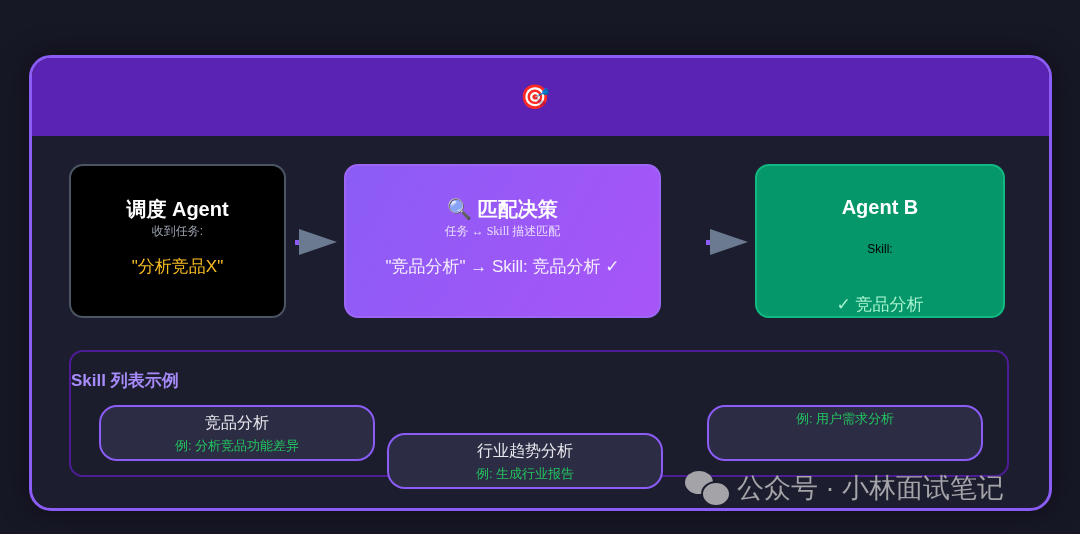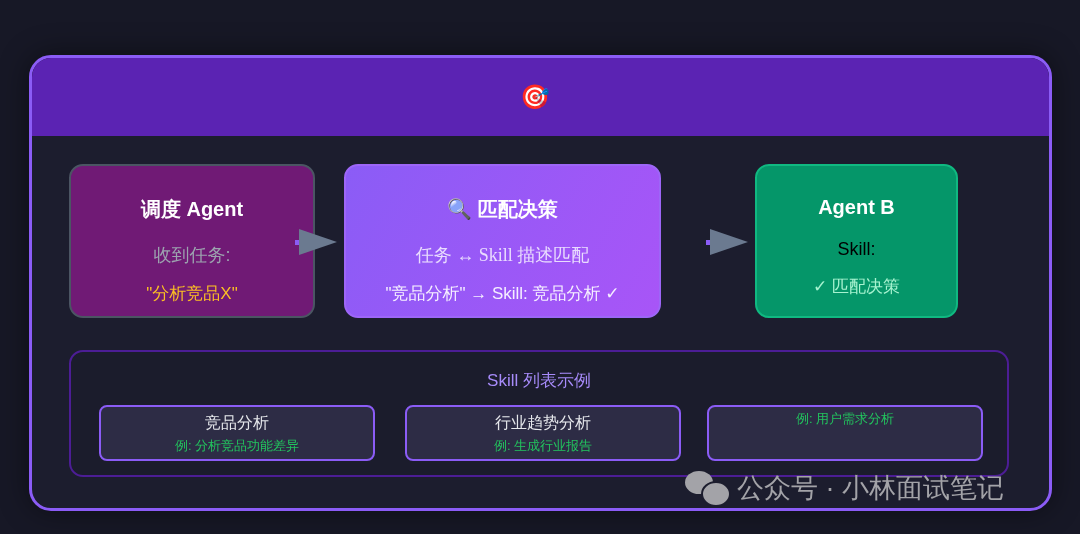--- a/index.html
+++ b/index.html
@@ -22,66 +22,66 @@
     color: #ffffff; font-size: 27px; font-weight: bold;
   }
   .frame-header .emoji { font-size: 24px; margin-right: 10px; }
 
   .node {
     position: absolute; top: 106px; height: 154px; border-radius: 14px;
     box-sizing: border-box; text-align: center;
     display: flex; flex-direction: column; align-items: center;
   }
   .node .title { font-weight: bold; font-size: 20px; color: #ffffff; margin-top: 30px; }
-  .node .line1 { font-size: 18px; margin-top: 20px; }
+  .node .line1 { font-size: 12px; }
   .node .line2 { font-size: 17px; margin-top: 15px; }
 
-  .node-dispatch { left: 37px; width: 246px; background: #701a75; border: 2px solid #4b5563; align-items: center; }
+  .node-dispatch { left: 37px; width: 217px; background: #000000; border: 2px solid #4b5563; align-items: center; }
   .node-dispatch .line1 { color: #9ca3af; }
   .node-dispatch .line2 { color: #fbbf24; }
 
   .node-match { left: 312px; width: 317px;
     background: linear-gradient(120deg, #8b5cf6 0%, #a855f7 100%);
     border: 2px solid #9d66f7; }
   .node-match .line1 { color: #e9dcfe; font-family: Liberation Serif, serif; }
   .node-match .line2 { color: #f5efff; }
 
-  .node-agentb { left: 723px; width: 203px; background: #059669; border: 2px solid #10b981; }
+  .node-agentb { left: 723px; width: 250px; background: #059669; border: 2px solid #10b981; justify-content: space-between; }
   .node-agentb .line1 { color: #000000; }
   .node-agentb .line2 { color: #a7f3d0; }
 
   .arrow { position: absolute; top: 171px; width: 46px; height: 28px; }
   .arrow .stem { position: absolute; left: 0; top: 11px; width: 6px; height: 5px; background: #8b5cf6; }
   .arrow .head {
     position: absolute; left: 4px; top: 0;
     width: 0; height: 0;
     border-top: 13px solid transparent; border-bottom: 13px solid transparent;
     border-left: 38px solid #6b7a90;
   }
   .arrow-1 { left: 263px; }
   .arrow-2 { left: 674px; }
 
   .skills {
     position: absolute; left: 37px; top: 292px; width: 940px; height: 127px;
     border: 2px solid #4c1d95; border-radius: 14px; box-sizing: border-box;
     background: #1b1c2c;
   }
   .skills .skills-title {
-    position: absolute; left: 0; right: 0; top: 17px; text-align: center;
-    color: #a78bfa; font-weight: normal; font-size: 17px;
+    position: absolute; left: 0; right: 0; top: 17px; text-align: left;
+    color: #a78bfa; font-weight: bold; font-size: 17px;
   }
   .skill-card {
     position: absolute; top: 53px; width: 276px; height: 56px;
-    box-sizing: border-box; border: 2px solid #8b5cf6; border-radius: 8px;
+    box-sizing: border-box; border: 2px solid #8b5cf6; border-radius: 18px;
     background: #2d2c45; text-align: center;
   }
   .skill-card .name { color: #e5e7eb; font-size: 16px; margin-top: 6px; }
   .skill-card .example { color: #22c55e; font-size: 13px; margin-top: 3px; }
   .skill-card.c1 { left: 28px; }
-  .skill-card.c2 { left: 334px; }
+  .skill-card.c2 { left: 316px; margin-top: 28px; }
   .skill-card.c3 { left: 636px; }
 
   .watermark {
     position: absolute; left: 685px; top: 470px;
     display: flex; align-items: center; color: #a3a3a8; font-size: 27px;
   }
   .watermark .wechat { position: relative; width: 44px; height: 34px; margin-right: 8px; }
   .watermark .bubble1 { position: absolute; left: 0; top: 0; width: 28px; height: 23px; border-radius: 50%; background: #a3a3a8; }
   .watermark .bubble2 { position: absolute; left: 16px; top: 10px; width: 26px; height: 22px; border-radius: 50%; background: #a3a3a8; border: 2px solid #1c1d2e; }
 </style>
@@ -114,21 +114,21 @@
   </div>
 
   <div class="arrow arrow-2">
     <div class="stem"></div>
       <div class="head"></div>
   </div>
 
   <div class="node node-agentb">
     <div class="title">Agent B</div>
     <div class="line1">Skill:</div>
-    <div class="line2">✓ 匹配决策</div>
+    <div class="line2">✓ 竞品分析</div>
   </div>
 
   <div class="skills">
     <div class="skills-title">Skill 列表示例</div>
     <div class="skill-card c1">
       <div class="name">竞品分析</div>
       <div class="example">例: 分析竞品功能差异</div>
     </div>
     <div class="skill-card c2">
       <div class="name">行业趋势分析</div>

